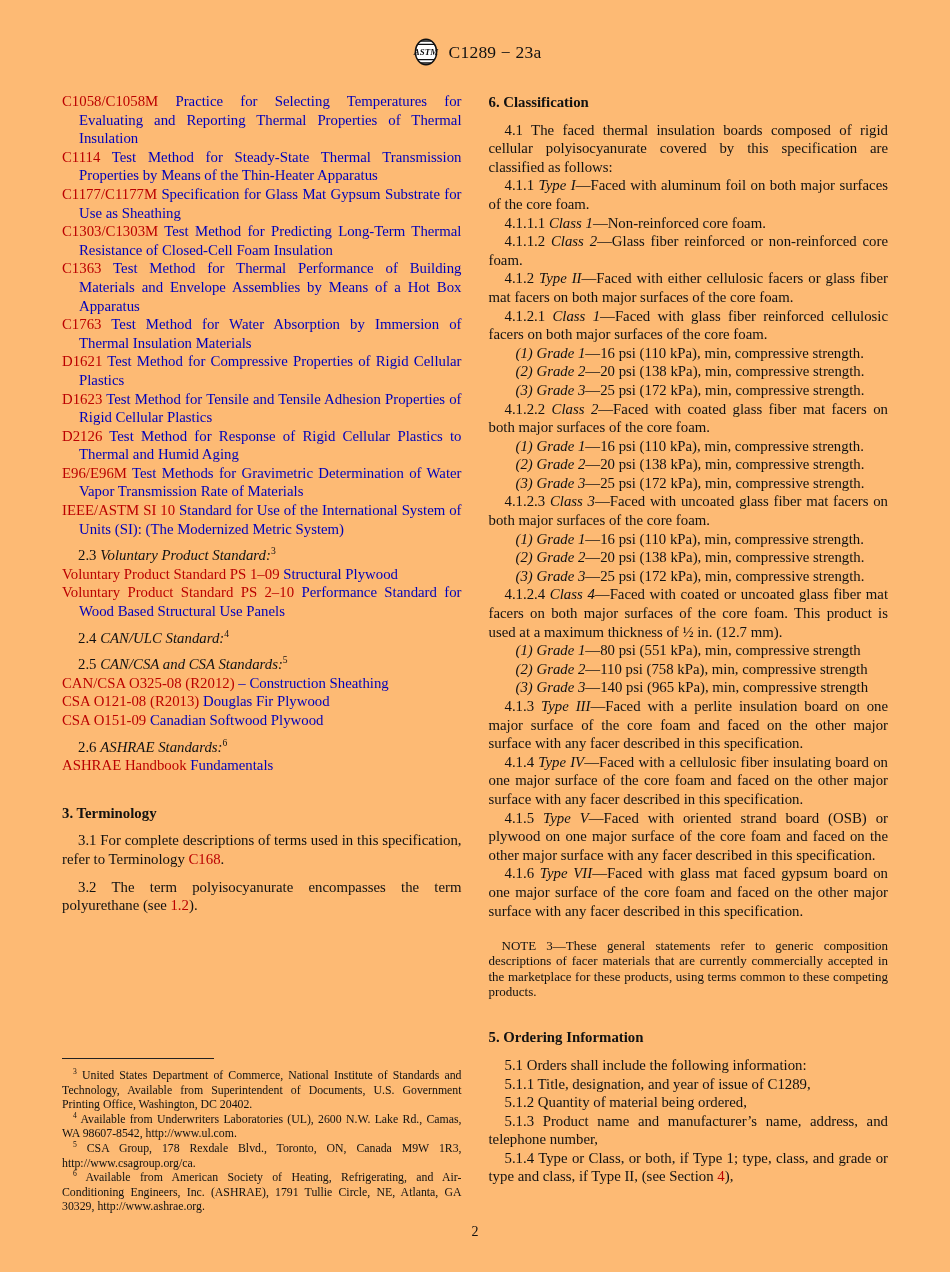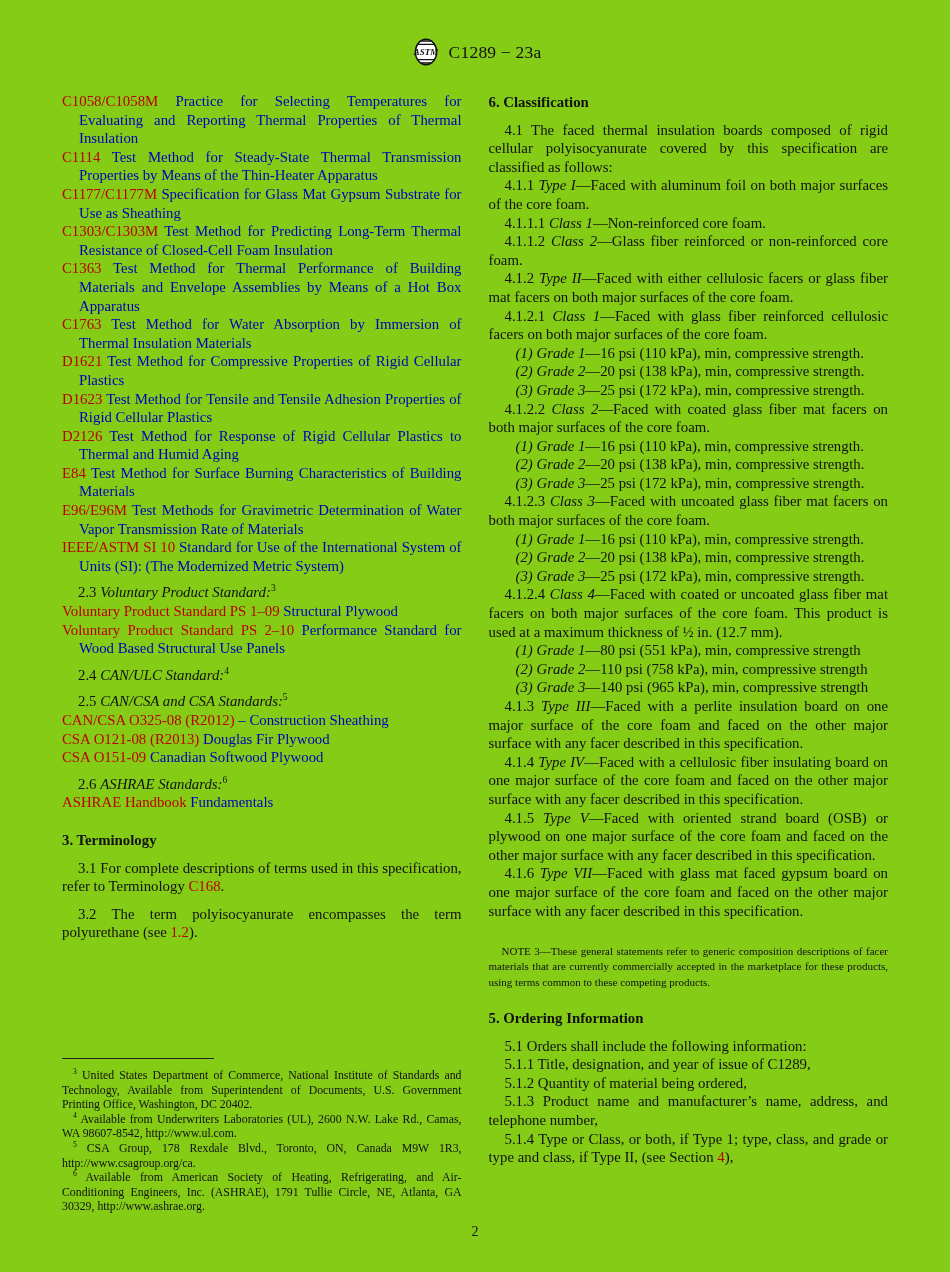--- a/index.html
+++ b/index.html
@@ -1,41 +1,41 @@
 <!DOCTYPE html>
 <html><head>
 <meta charset="utf-8">
 <style>
   html,body{margin:0;padding:0;background:#ffffff;}
   .page{
-    width:950px;height:1272px;background:#84cc16;position:relative;
+    width:950px;height:1272px;background:#fdba74;position:relative;
     font-family:"Liberation Serif", serif;color:#111111;box-sizing:border-box;
     margin:0 auto;overflow:hidden;
   }
   .header{
     position:absolute;top:36px;left:0;right:0;
     display:flex;align-items:center;justify-content:center;gap:6px;
   }
   .logo{width:34px;height:32px;display:block;}
   .designation{font-weight:normal;font-size:17.5px;letter-spacing:.2px;}
   .columns{
     position:absolute;top:92px;left:62px;right:62px;bottom:58px;
     display:flex;gap:27px;
   }
   .col{flex:1;display:flex;flex-direction:column;min-width:0;}
   .col-content{flex:0 0 auto;}
   .blk{margin:0;font-size:14.8px;line-height:18.6px;text-align:justify;}
   .blk-ref{padding-left:17px;text-indent:-17px;}
   .blk-p{text-indent:16px;}
   .blk-psp{text-indent:16px;margin-top:9px;}
   .blk-sub{text-indent:16px;margin-top:8px;}
-  .blk-h{font-weight:bold;margin-top:19px;margin-bottom:9px;text-align:left;text-indent:0;}
+  .blk-h{font-weight:bold;margin-top:29px;margin-bottom:9px;text-align:left;text-indent:0;}
   .col-content > .blk-h:first-child{margin-top:1px;}
   .blk-grade{text-indent:27px;}
-  .blk-note{font-size:11px;line-height:15.3px;text-indent:13px;margin-top:24px;margin-bottom:5px;}
+  .blk-note{font-size:13px;line-height:15.3px;text-indent:13px;margin-top:18px;margin-bottom:5px;}
   .blk-fn{font-size:11.8px;line-height:14.6px;text-indent:11px;}
   .seg-red{color:#bb0000;}
   .seg-blue{color:#0000bb;}
   .seg-it{font-style:italic;}
   .seg-sup{vertical-align:super;font-size:65%;line-height:0;}
   .footnotes{margin-top:auto;}
   .fn-rule{width:152px;border-top:1.2px solid #222;margin:0 0 9px 0;}
   .footer{
     position:absolute;bottom:32px;left:0;right:0;text-align:center;
     font-size:14px;
@@ -71,21 +71,20 @@
       <div class="col-content">
           <p class="blk blk-ref"><span class="seg-red">C1058/C1058M </span><span class="seg-blue">Practice for Selecting Temperatures for Evaluating and Reporting Thermal Properties of Thermal Insulation</span></p>
           <p class="blk blk-ref"><span class="seg-red">C1114 </span><span class="seg-blue">Test Method for Steady-State Thermal Transmission Properties by Means of the Thin-Heater Apparatus</span></p>
           <p class="blk blk-ref"><span class="seg-red">C1177/C1177M </span><span class="seg-blue">Specification for Glass Mat Gypsum Substrate for Use as Sheathing</span></p>
           <p class="blk blk-ref"><span class="seg-red">C1303/C1303M </span><span class="seg-blue">Test Method for Predicting Long-Term Thermal Resistance of Closed-Cell Foam Insulation</span></p>
           <p class="blk blk-ref"><span class="seg-red">C1363 </span><span class="seg-blue">Test Method for Thermal Performance of Building Materials and Envelope Assemblies by Means of a Hot Box Apparatus</span></p>
           <p class="blk blk-ref"><span class="seg-red">C1763 </span><span class="seg-blue">Test Method for Water Absorption by Immersion of Thermal Insulation Materials</span></p>
           <p class="blk blk-ref"><span class="seg-red">D1621 </span><span class="seg-blue">Test Method for Compressive Properties of Rigid Cellular Plastics</span></p>
           <p class="blk blk-ref"><span class="seg-red">D1623 </span><span class="seg-blue">Test Method for Tensile and Tensile Adhesion Properties of Rigid Cellular Plastics</span></p>
           <p class="blk blk-ref"><span class="seg-red">D2126 </span><span class="seg-blue">Test Method for Response of Rigid Cellular Plastics to Thermal and Humid Aging</span></p>
-          <p class="blk blk-ref"><span class="seg-red">E84 </span><span class="seg-blue">Test Method for Surface Burning Characteristics of Building Materials</span></p>
           <p class="blk blk-ref"><span class="seg-red">E96/E96M </span><span class="seg-blue">Test Methods for Gravimetric Determination of Water Vapor Transmission Rate of Materials</span></p>
           <p class="blk blk-ref"><span class="seg-red">IEEE/ASTM SI 10 </span><span class="seg-blue">Standard for Use of the International System of Units (SI): (The Modernized Metric System)</span></p>
           <p class="blk blk-sub"><span>2.3 </span><span class="seg-it">Voluntary Product Standard:</span><span class="seg-sup">3</span></p>
           <p class="blk blk-ref"><span class="seg-red">Voluntary Product Standard PS 1–09 </span><span class="seg-blue">Structural Plywood</span></p>
           <p class="blk blk-ref"><span class="seg-red">Voluntary Product Standard PS 2–10 </span><span class="seg-blue">Performance Standard for Wood Based Structural Use Panels</span></p>
           <p class="blk blk-sub"><span>2.4 </span><span class="seg-it">CAN/ULC Standard:</span><span class="seg-sup">4</span></p>
           <p class="blk blk-sub"><span>2.5 </span><span class="seg-it">CAN/CSA and CSA Standards:</span><span class="seg-sup">5</span></p>
           <p class="blk blk-ref"><span class="seg-red">CAN/CSA O325-08 (R2012) </span><span class="seg-blue">– Construction Sheathing</span></p>
           <p class="blk blk-ref"><span class="seg-red">CSA O121-08 (R2013) </span><span class="seg-blue">Douglas Fir Plywood</span></p>
           <p class="blk blk-ref"><span class="seg-red">CSA O151-09 </span><span class="seg-blue">Canadian Softwood Plywood</span></p>

